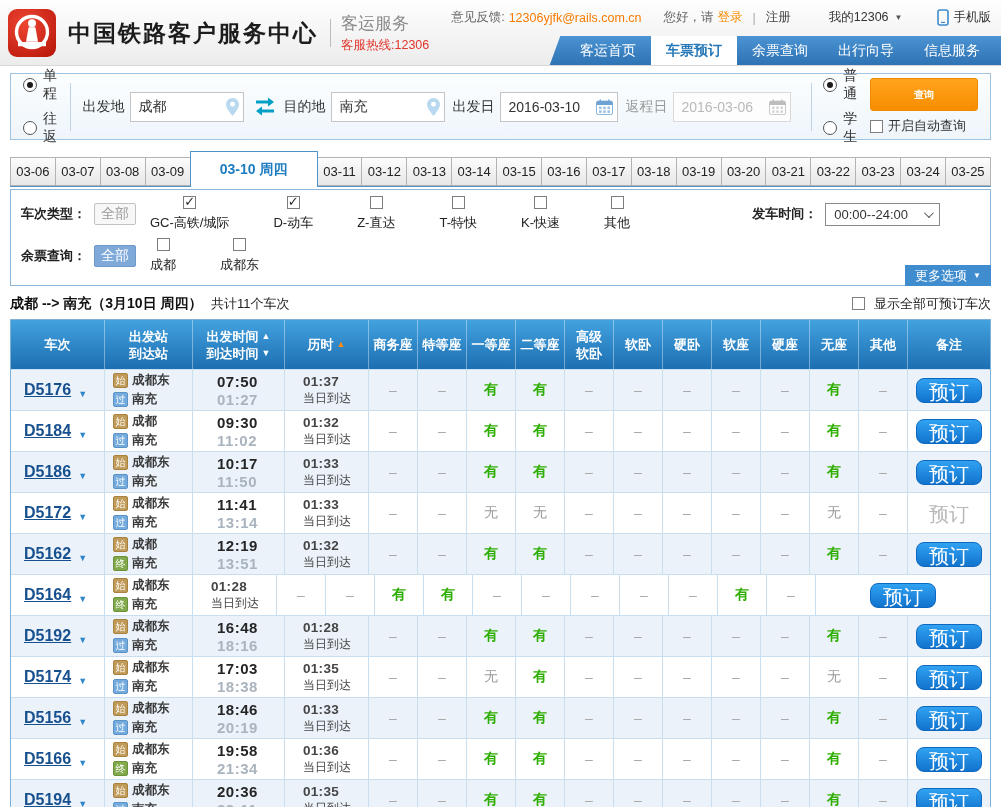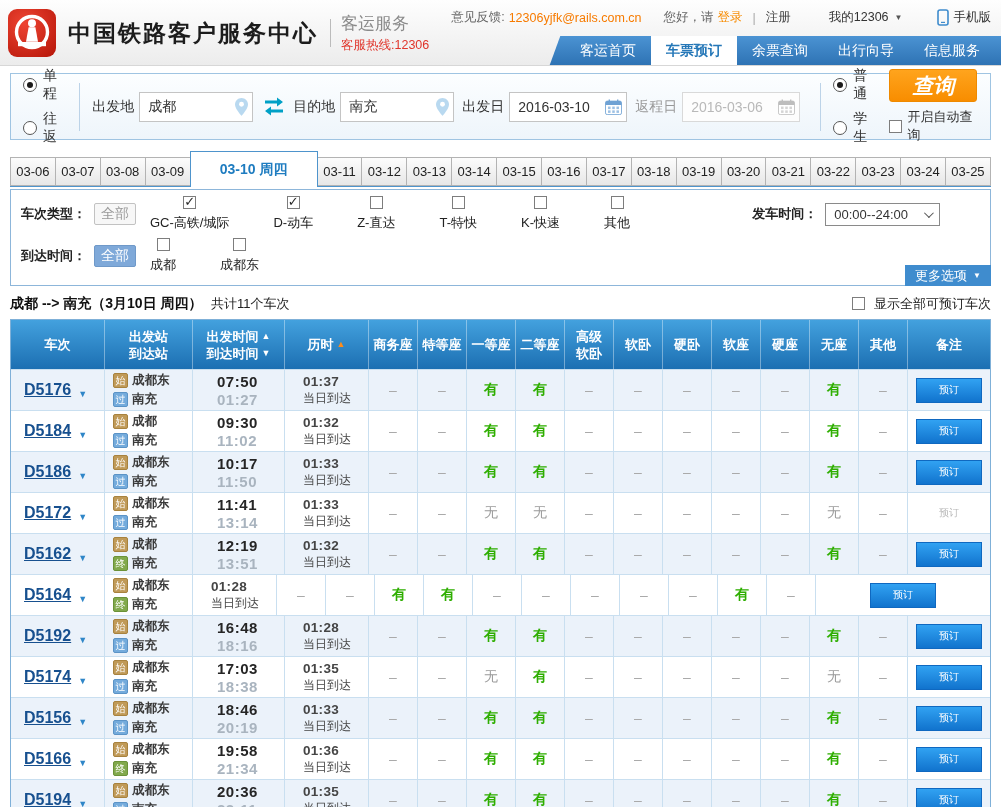--- a/index.html
+++ b/index.html
@@ -50,22 +50,22 @@
   .vdiv { width:1px; height:48px; background:#bcd3e8; margin:0 12px; }
   .slabel { font-size:14px; color:#333; margin-right:5px; white-space:nowrap; }
   .slabel.dim { color:#999; }
   .inputwrap { position:relative; display:inline-block; margin-right:8px; }
   .inputwrap input { height:30px; border:1px solid #c4c4c4; font-size:14px; color:#333; width:114px;
             padding:0 24px 0 8px; font-family:inherit; background:#fff; }
   .inputwrap input.dis { color:#b9b9b9; border-color:#d9d9d9; background:#fdfdfd; }
   .icon-in { position:absolute; right:5px; top:50%; transform:translateY(-50%); display:flex; }
   .swap { margin:0 7px 0 1px; display:inline-flex; cursor:pointer; }
   .query-col { display:flex; flex-direction:column; align-items:flex-start; gap:6px; margin-left:12px; }
-  .query-btn { width:88px; height:33px; border:1px solid #ef8a00; border-radius:3px; cursor:pointer;
-            background:linear-gradient(#ffa41d,#f88d00); color:#fff; font-size:21px; font-weight:bold; font-family:inherit;font-style:italic; }
+  .query-btn { width:108px; height:33px; border:1px solid #ef8a00; border-radius:3px; cursor:pointer;
+            background:linear-gradient(#ffa41d,#f88d00); color:#fff; font-size:10px; font-weight:bold; font-family:inherit; }
   .auto-row { display:inline-flex; align-items:center; gap:5px; font-size:13px; color:#333; cursor:pointer; }
   .cb { width:13px; height:13px; border:1px solid #7d7d7d; background:#fff; display:inline-block; flex:none; position:relative; }
   .cb.checked::after { content:"✓"; position:absolute; left:0; top:-3px; font-size:13px; font-weight:bold; color:#2b2b2b; }
 
   
   .date-tabs { margin:10px 10px 0; display:flex; align-items:flex-end; border-bottom:1px solid #4e94cc; height:37px; }
   .dtab { flex:1 1 0; height:29px; line-height:27px; text-align:center; font-size:13px; color:#222;
           background:linear-gradient(#fcfcfc,#e7e7e7); border:1px solid #b3b3b3; margin-left:-1px; cursor:pointer; white-space:nowrap;margin-top:42px; }
   .dtab:first-child { margin-left:0; }
   .dtab.active { flex:0 0 128px; height:36px; line-height:34px; background:#fff; border:1px solid #4e94cc;
@@ -130,22 +130,22 @@
   .cell.c2 { padding-left:24px; }
   .dep { font-size:15px; font-weight:bold; color:#252525; letter-spacing:.5px; }
   .arr { font-size:15px; font-weight:bold; color:#a9b4bf; letter-spacing:.5px; }
   .cell.c3 { padding-left:18px; }
   .dur { font-size:13.5px; font-weight:bold; color:#454545; letter-spacing:.3px; }
   .day { font-size:12px; color:#454545; }
   .seat { font-size:14px; }
   .seat.yes { color:#2eae00; font-weight:bold; }
   .seat.no  { color:#9a9a9a; }
   .seat.dash{ color:#aaa; }
-  .book { width:66px; height:25px; border:1px solid #0f68c0; border-radius:0; cursor:pointer;
-          background:linear-gradient(#31a2f2,#1173cd); color:#fff; font-size:10px; font-family:inherit; }
+  .book { width:66px; height:25px; border:1px solid #0f68c0; border-radius:8px; cursor:pointer;
+          background:linear-gradient(#31a2f2,#1173cd); color:#fff; font-size:20px; font-family:inherit; }
   .book.off { border:none; background:none; color:#b8b8b8; cursor:default; }
 </style>
 </head>
 <body>
 
 <div class="page">
 
   <header class="topbar">
     <div class="brand">
       <div class="logo">
@@ -349,21 +349,21 @@
         </span>
       <span class="time-group">
         <span class="flabel">发车时间：</span>
         <span class="select">
           <span>00:00--24:00</span>
           <span class="chev"></span>
         </span>
       </span>
     </div>
     <div class="filter-row">
-      <span class="flabel">到达时间：</span>
+      <span class="flabel">余票查询：</span>
       <span class="allbox blue">全部</span>
       <span class="fitems" id="station-filters">
           <label class="fitem">
             <span class="cb"></span>
             <span>成都</span>
           </label>
           <label class="fitem">
             <span class="cb"></span>
             <span>成都东</span>
           </label>

